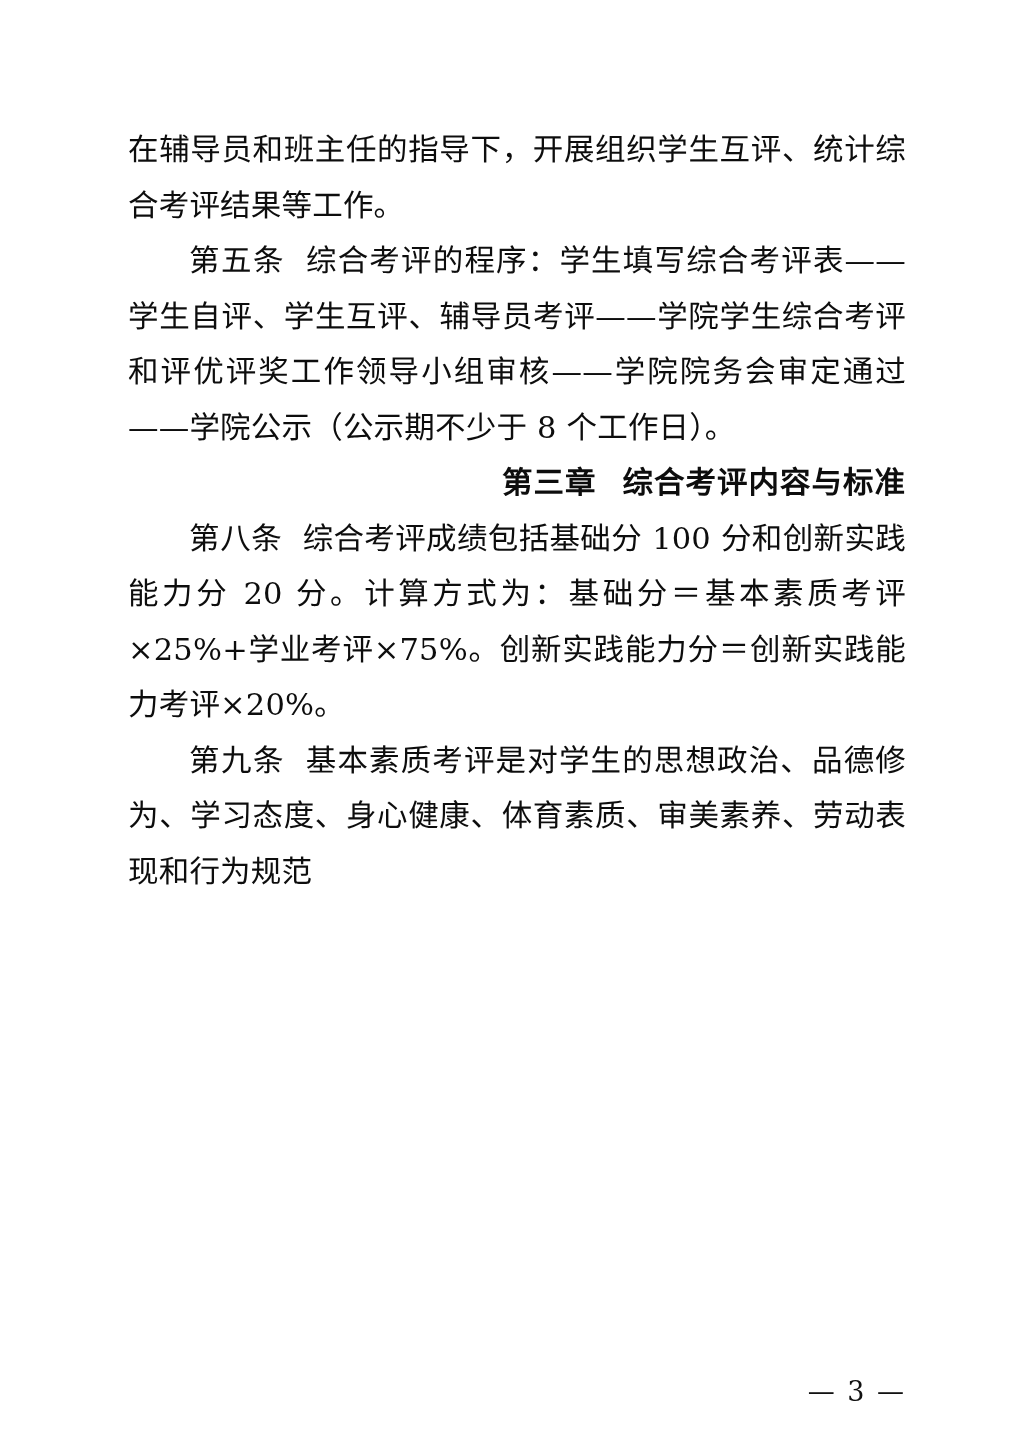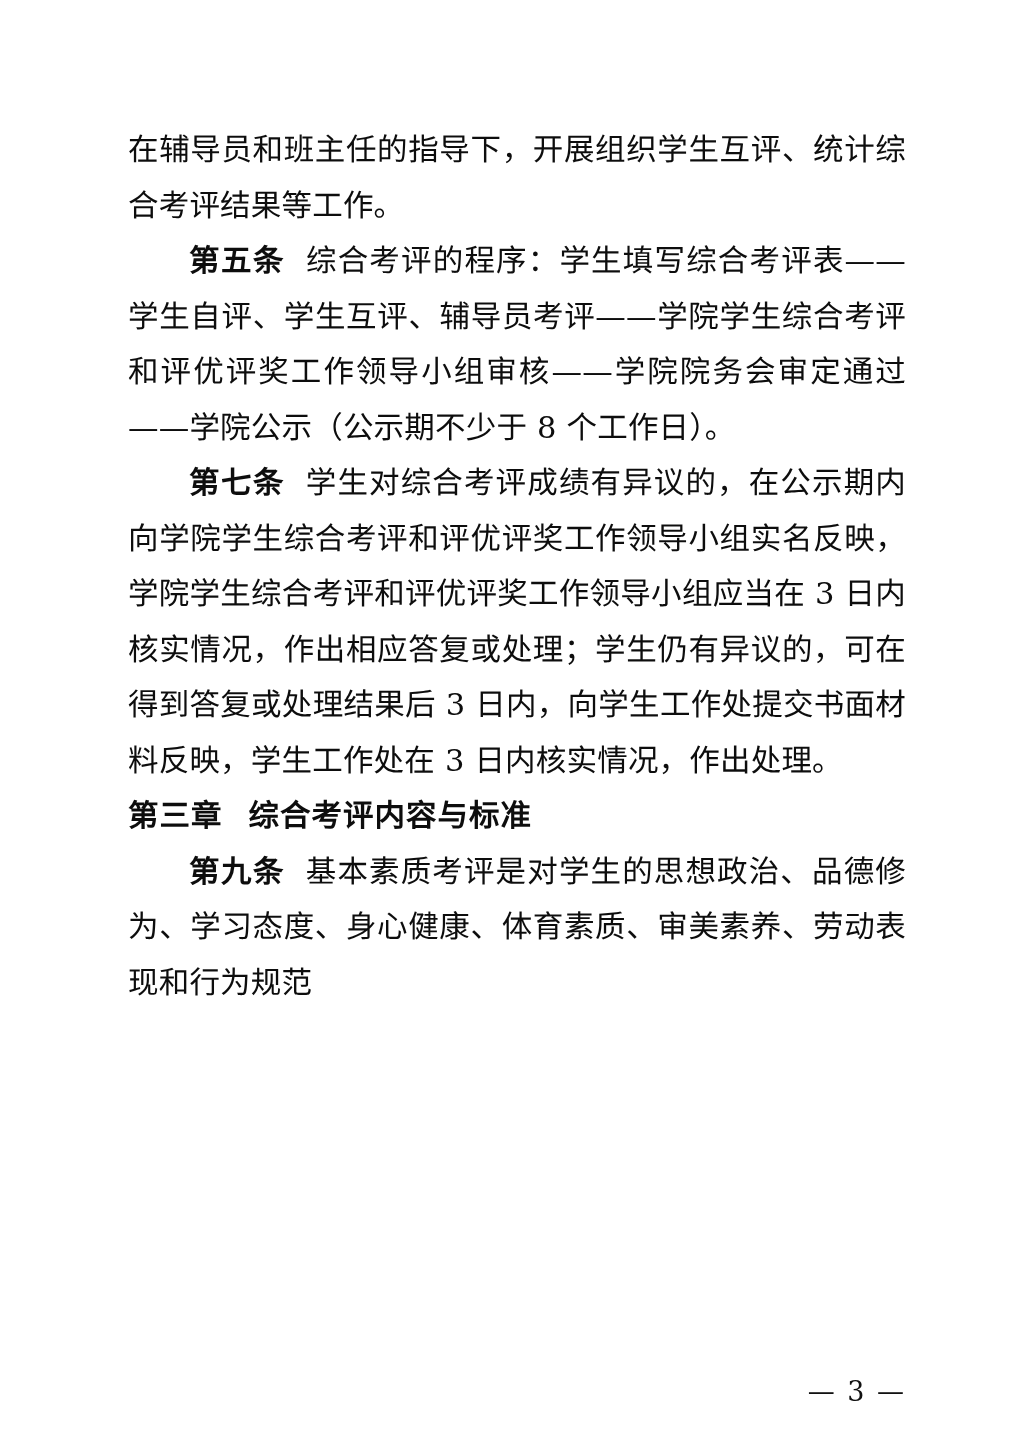--- a/index.html
+++ b/index.html
@@ -36,32 +36,32 @@
   p.para {
     margin: 0;
     text-indent: 0;
   }
   p.indent {
     margin: 0;
     text-indent: 61px;
   }
   .art-label {
     font-family: "DejaVu Sans", "Liberation Sans", sans-serif;
-    font-weight: bold;
+    font-weight: normal;
     letter-spacing: 0.5px;
   }
   .gap {
     display: inline-block;
     width: 20px;
   }
   h2.chapter {
     margin: 0;
     font-size: 30.5px;
     line-height: 55.5px;
-    text-align: left;
+    text-align: right;
     font-family: "DejaVu Sans", "Liberation Sans", sans-serif;
     font-weight: bold;
     letter-spacing: 1px;
   }
   .chapter-gap {
     display: inline-block;
     width: 26px;
   }
   .footer {
     position: absolute;
@@ -78,24 +78,24 @@
 
 <div class="page">
 
   <div class="body-text">
 
     <p class="para">在辅导员和班主任的指导下，开展组织学生互评、统计综合考评结果等工作。</p>
 
     <p class="indent"><span class="art-label">第五条</span><span class="gap"></span><span>综合考评的程序：学生填写综合考评表——学生自评、学生互评、辅导员考评——学院学生综合考评和评优评奖工作领导小组审核——学院院务会审定通过——学院公示（公示期不少于 8 个工作日）。</span></p>
 
 
-    <p class="indent"><span class="art-label">第七条</span><span class="gap"></span><span>学生对综合考评成绩有异议的，在公示期内向学院学生综合考评和评优评奖工作领导小组实名反映，学院学生综合考评和评优评奖工作领导小组应当在 3 日内核实情况，作出相应答复或处理；学生仍有异议的，可在得到答复或处理结果后 3 日内，向学生工作处提交书面材料反映，学生工作处在 3 日内核实情况，作出处理。</span></p>
 
     <h2 class="chapter"><span>第三章</span><span class="chapter-gap"></span><span>综合考评内容与标准</span></h2>
 
+    <p class="indent"><span class="art-label">第八条</span><span class="gap"></span><span>综合考评成绩包括基础分 100 分和创新实践能力分 20 分。计算方式为：基础分＝基本素质考评×25%+学业考评×75%。创新实践能力分＝创新实践能力考评×20%。</span></p>
 
     <p class="indent"><span class="art-label">第九条</span><span class="gap"></span><span>基本素质考评是对学生的思想政治、品德修为、学习态度、身心健康、体育素质、审美素养、劳动表现和行为规范</span></p>
 
   </div>
 
   <div class="footer">— 3 —</div>
 
 </div>
 
 </body></html>

